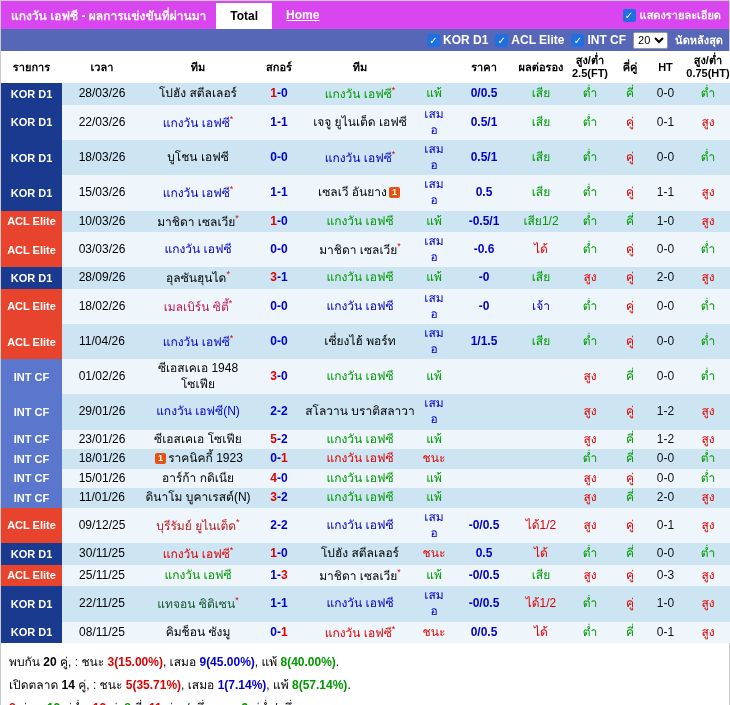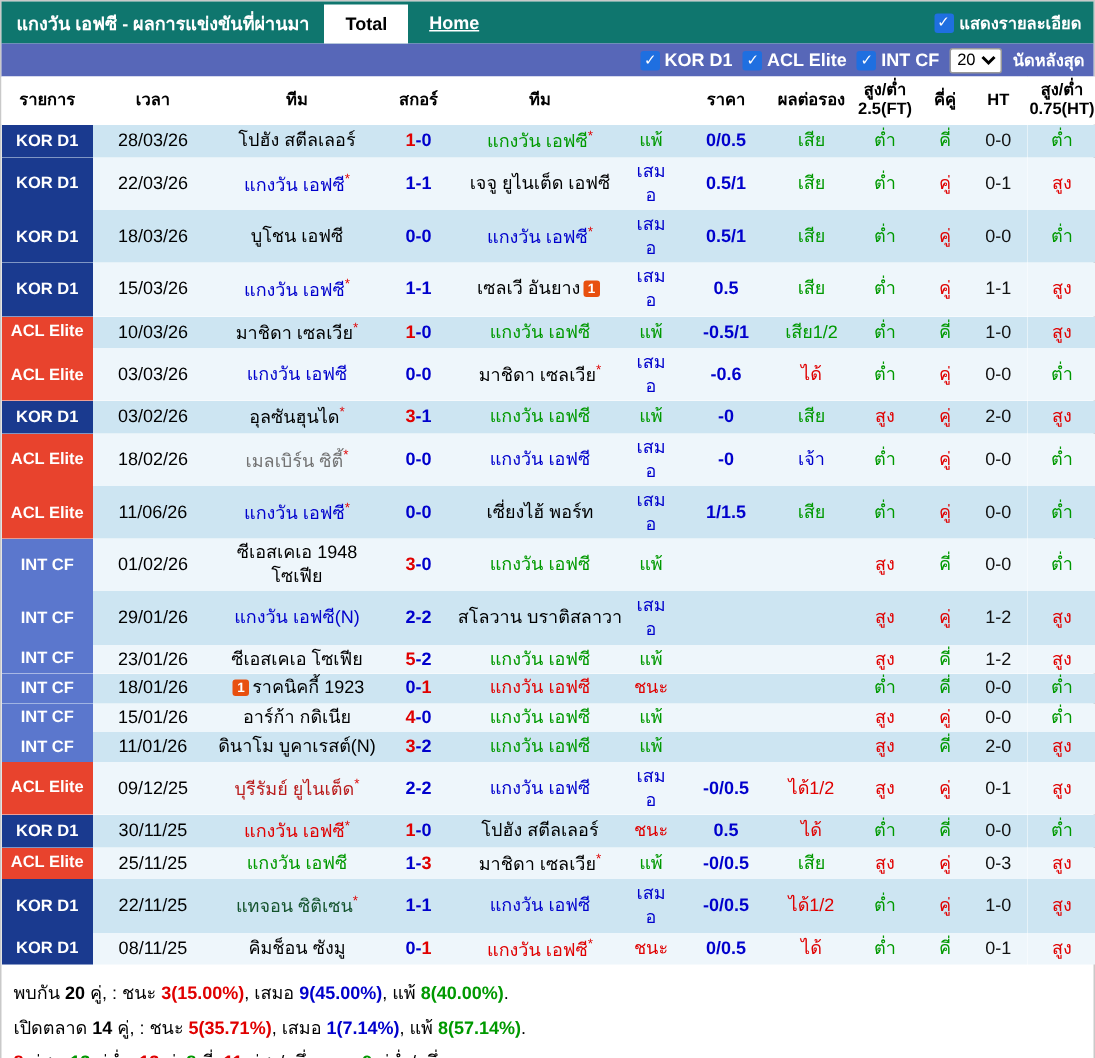--- a/index.html
+++ b/index.html
@@ -1,20 +1,20 @@
 <!DOCTYPE html>
 <html><head>
 <meta charset="utf-8">
 <style>
   html,body{margin:0;padding:0;background:#fff;}
   body{font-family:"Liberation Sans","DejaVu Sans",sans-serif;}
   .page{width:730px;border:1px solid #c9c9c9;box-sizing:border-box;background:#fff;}
 
   
-  .topbar{display:flex;align-items:stretch;background:#0f766e;color:#fff;height:28px;font-size:12px;font-weight:bold;}
+  .topbar{display:flex;align-items:stretch;background:#d946ef;color:#fff;height:28px;font-size:12px;font-weight:bold;}
   .topbar .title{display:flex;align-items:center;padding:0 10px;min-width:168px;}
   .tab{display:flex;align-items:center;padding:0 14px;cursor:pointer;text-align:center;}
   .tab.active{background:#fff;color:#000;margin-top:2px;}
   .tab.link{text-decoration:underline;}
   .details{margin-left:auto;display:flex;align-items:center;gap:4px;padding-right:8px;font-size:11px;}
   .cb{width:13px;height:13px;background:#1f6fe0;color:#fff;font-size:10px;line-height:13px;text-align:center;border-radius:2px;display:inline-block;font-weight:bold;cursor:pointer;}
 
   
   .filterbar{display:flex;align-items:center;justify-content:flex-end;gap:7px;background:#5767b8;color:#fff;height:22px;font-size:12px;font-weight:bold;padding:0 6px;}
   .filter-item{display:flex;align-items:center;gap:3px;}
@@ -182,49 +182,49 @@
           <td class="result" style="color: rgb(0, 0, 204);">เสม<br>อ</td>
           <td class="price" style="color: rgb(0, 0, 204);">-0.6</td>
           <td style="color: rgb(224, 0, 0);">ได้</td>
           <td style="color: rgb(0, 153, 0);">ต่ำ</td>
           <td style="color: rgb(224, 0, 0);">คู่</td>
           <td style="color: rgb(17, 17, 17);">0-0</td>
           <td style="color: rgb(0, 153, 0);">ต่ำ</td>
         </tr>
         <tr class="odd">
           <td class="league" style="background: rgb(26, 58, 143);">KOR D1</td>
-          <td class="date">03/02/26</td>
+          <td class="date">28/09/26</td>
           <td class="team"><span style="color: rgb(0, 0, 0);">อุลซันฮุนได</span><sup class="star">*</sup></td>
           <td class="score"><span style="color: rgb(224, 0, 0);">3</span><span style="color: rgb(0, 0, 204);">-</span><span style="color: rgb(0, 0, 204);">1</span></td>
           <td class="team"><span style="color: rgb(0, 153, 0);">แกงวัน เอฟซี</span></td>
           <td class="result" style="color: rgb(0, 153, 0);">แพ้</td>
           <td class="price" style="color: rgb(0, 0, 204);">-0</td>
           <td style="color: rgb(0, 153, 0);">เสีย</td>
           <td style="color: rgb(224, 0, 0);">สูง</td>
           <td style="color: rgb(224, 0, 0);">คู่</td>
           <td style="color: rgb(17, 17, 17);">2-0</td>
           <td style="color: rgb(224, 0, 0);">สูง</td>
         </tr>
         <tr class="even">
           <td class="league" style="background: rgb(232, 67, 45);">ACL Elite</td>
           <td class="date">18/02/26</td>
-          <td class="team"><span style="color: #737373;">เมลเบิร์น ซิตี้</span><sup class="star">*</sup></td>
+          <td class="team"><span style="color: #be185d;">เมลเบิร์น ซิตี้</span><sup class="star">*</sup></td>
           <td class="score"><span style="color: rgb(0, 0, 204);">0</span><span style="color: rgb(0, 0, 204);">-</span><span style="color: rgb(0, 0, 204);">0</span></td>
           <td class="team"><span style="color: rgb(0, 0, 204);">แกงวัน เอฟซี</span></td>
           <td class="result" style="color: rgb(0, 0, 204);">เสม<br>อ</td>
           <td class="price" style="color: rgb(0, 0, 204);">-0</td>
           <td style="color: rgb(0, 0, 204);">เจ้า</td>
           <td style="color: rgb(0, 153, 0);">ต่ำ</td>
           <td style="color: rgb(224, 0, 0);">คู่</td>
           <td style="color: rgb(17, 17, 17);">0-0</td>
           <td style="color: rgb(0, 153, 0);">ต่ำ</td>
         </tr>
         <tr class="odd">
           <td class="league" style="background: rgb(232, 67, 45);">ACL Elite</td>
-          <td class="date">11/06/26</td>
+          <td class="date">11/04/26</td>
           <td class="team"><span style="color: rgb(0, 0, 204);">แกงวัน เอฟซี</span><sup class="star">*</sup></td>
           <td class="score"><span style="color: rgb(0, 0, 204);">0</span><span style="color: rgb(0, 0, 204);">-</span><span style="color: rgb(0, 0, 204);">0</span></td>
           <td class="team"><span style="color: rgb(0, 0, 0);">เซี่ยงไฮ้ พอร์ท</span></td>
           <td class="result" style="color: rgb(0, 0, 204);">เสม<br>อ</td>
           <td class="price" style="color: rgb(0, 0, 204);">1/1.5</td>
           <td style="color: rgb(0, 153, 0);">เสีย</td>
           <td style="color: rgb(0, 153, 0);">ต่ำ</td>
           <td style="color: rgb(224, 0, 0);">คู่</td>
           <td style="color: rgb(17, 17, 17);">0-0</td>
           <td style="color: rgb(0, 153, 0);">ต่ำ</td>

